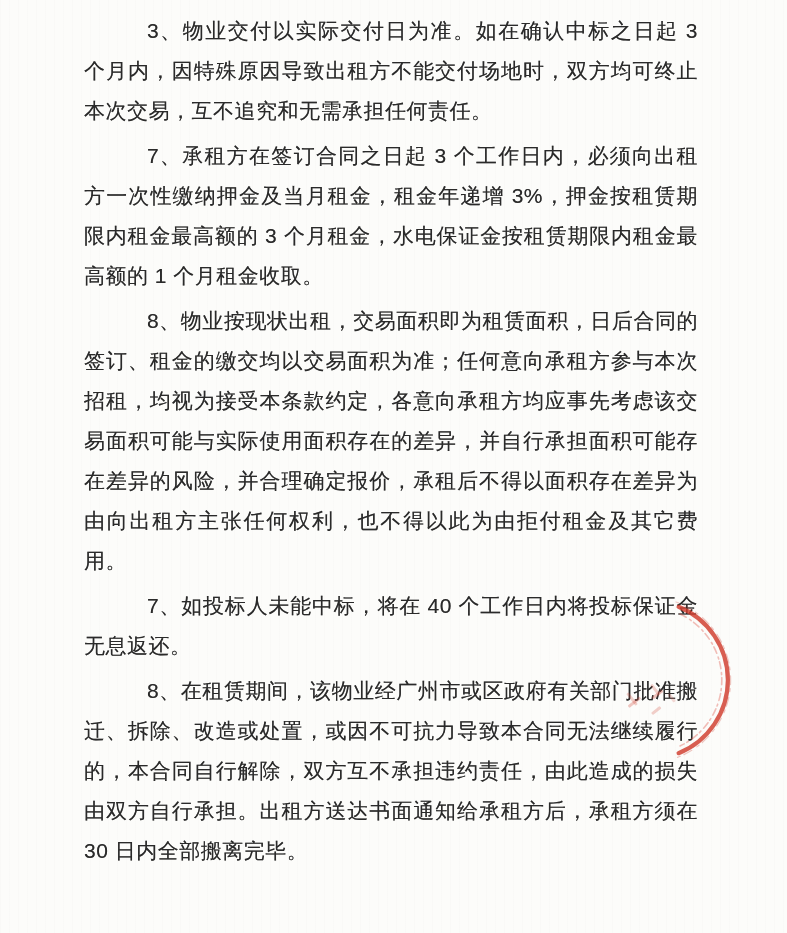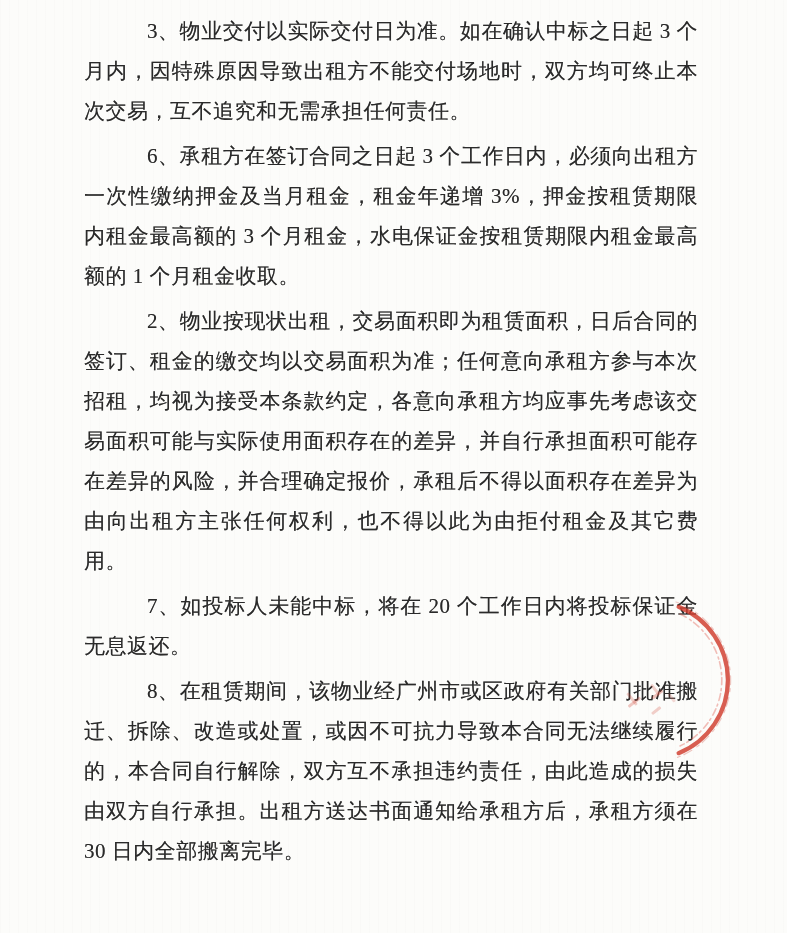--- a/index.html
+++ b/index.html
@@ -12,21 +12,21 @@
     width: 787px;
     height: 933px;
     margin: 0 auto;
     background-color: #fcfcfa;
     
     background-image: repeating-linear-gradient(
       90deg,
       rgba(120,110,110,0.02) 0px, rgba(120,110,110,0.02) 1px,
       transparent 1px, transparent 9px);
     overflow: hidden;
-    font-family: Liberation Serif, serif;
+    font-family: Liberation Sans, sans-serif;
   }
   .content {
     position: absolute;
     left: 84px;
     top: 11px;
     width: 614px;
   }
   p.clause {
     margin: 0 0 5px 0;
     font-size: 21px;
@@ -47,23 +47,23 @@
     pointer-events: none;
   }
 </style>
 </head>
 <body>
 
 <div class="page">
 
   <div class="content">
     <p class="clause">3、物业交付以实际交付日为准。如在确认中标之日起 3 个月内，因特殊原因导致出租方不能交付场地时，双方均可终止本次交易，互不追究和无需承担任何责任。</p>
-    <p class="clause">6、承租方在签订合同之日起 3 个工作日内，必须向出租方一次性缴纳押金及当月租金，租金年递增 3%，押金按租赁期限内租金最高额的 3 个月租金，水电保证金按租赁期限内租金最高额的 1 个月租金收取。</p>
-    <p class="clause">2、物业按现状出租，交易面积即为租赁面积，日后合同的签订、租金的缴交均以交易面积为准；任何意向承租方参与本次招租，均视为接受本条款约定，各意向承租方均应事先考虑该交易面积可能与实际使用面积存在的差异，并自行承担面积可能存在差异的风险，并合理确定报价，承租后不得以面积存在差异为由向出租方主张任何权利，也不得以此为由拒付租金及其它费用。</p>
-    <p class="clause">7、如投标人未能中标，将在 20 个工作日内将投标保证金无息返还。</p>
+    <p class="clause">7、承租方在签订合同之日起 3 个工作日内，必须向出租方一次性缴纳押金及当月租金，租金年递增 3%，押金按租赁期限内租金最高额的 3 个月租金，水电保证金按租赁期限内租金最高额的 1 个月租金收取。</p>
+    <p class="clause">8、物业按现状出租，交易面积即为租赁面积，日后合同的签订、租金的缴交均以交易面积为准；任何意向承租方参与本次招租，均视为接受本条款约定，各意向承租方均应事先考虑该交易面积可能与实际使用面积存在的差异，并自行承担面积可能存在差异的风险，并合理确定报价，承租后不得以面积存在差异为由向出租方主张任何权利，也不得以此为由拒付租金及其它费用。</p>
+    <p class="clause">7、如投标人未能中标，将在 40 个工作日内将投标保证金无息返还。</p>
     <p class="clause">8、在租赁期间，该物业经广州市或区政府有关部门批准搬迁、拆除、改造或处置，或因不可抗力导致本合同无法继续履行的，本合同自行解除，双方互不承担违约责任，由此造成的损失由双方自行承担。出租方送达书面通知给承租方后，承租方须在 30 日内全部搬离完毕。</p>
 
   </div>
 
   <svg class="seal" viewBox="0 0 190 210" xmlns="http://www.w3.org/2000/svg" aria-hidden="true">
 
     <path d="M 81.6 34.8 A 79 79 0 0 1 81.6 181.2" fill="none" stroke="#d03a2c" stroke-width="4.2" stroke-linecap="round" opacity="0.82"></path>
 
     <path d="M 83 42 A 73 73 0 0 1 83 174" fill="none" stroke="#e0564a" stroke-width="1.6" stroke-dasharray="7 4 2 3" stroke-linecap="round" opacity="0.38"></path>
     <path d="M 79 30 A 83 83 0 0 1 79 186" fill="none" stroke="#c8392b" stroke-width="1.2" stroke-dasharray="3 6 9 4" stroke-linecap="round" opacity="0.28"></path>

